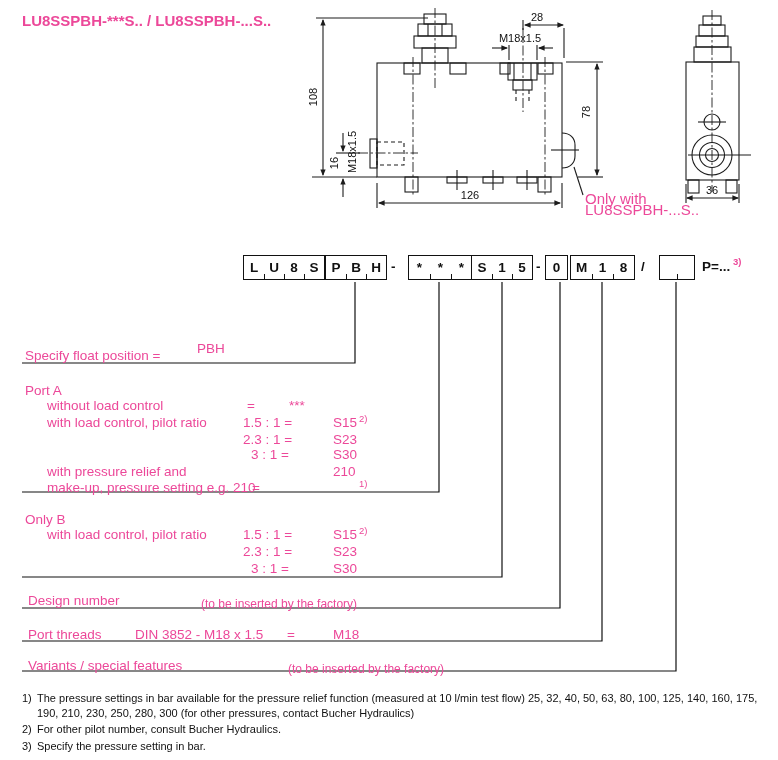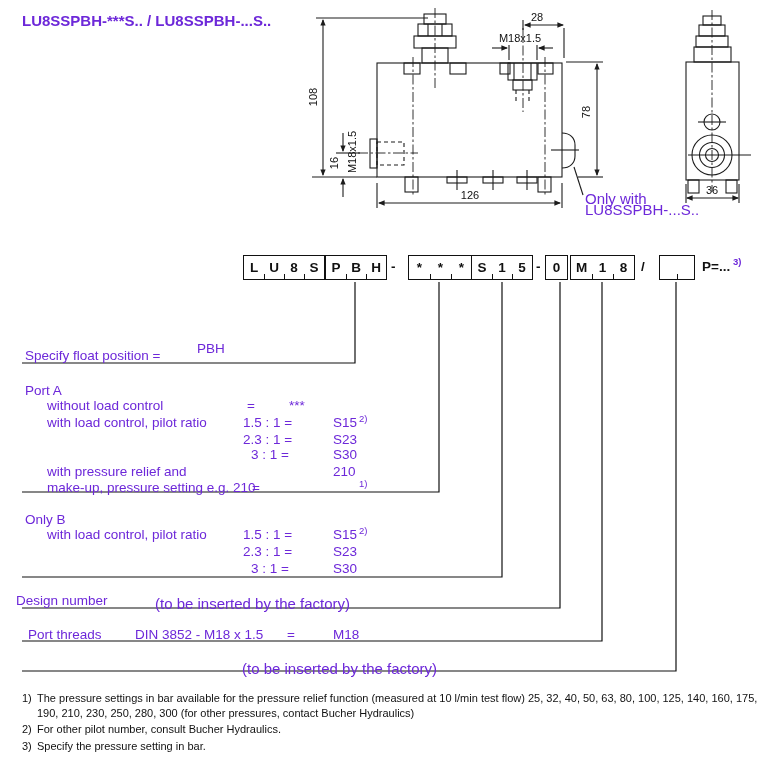--- a/index.html
+++ b/index.html
@@ -1,21 +1,21 @@
 <!DOCTYPE html>
 <html><head>
 <meta charset="utf-8">
 <style>
   html,body { margin:0; padding:0; background:#fff; }
   .page { position:relative; width:778px; height:760px; background:#fff;
           font-family:"Liberation Sans", sans-serif; color:#111; overflow:hidden; }
-  .t { position:absolute; white-space:pre; font-size:13.5px; line-height:16px; color:#6d28d9; }
+  .t { position:absolute; white-space:pre; font-size:13.5px; line-height:16px; color:#ec4899; }
   .b { font-weight:bold; }
   .title { font-size:15px; font-weight:bold; }
-  .sm { font-size:15px; }
+  .sm { font-size:12px;margin-left:46px; }
   .note { font-size:15px; line-height:12px; }
   .ratio { width:46px; text-align:right; }
   .sup9 { font-size:9.5px; }
   svg.lines { position:absolute; left:0; top:0; pointer-events:none; }
   svg text { font-family:"Liberation Sans", sans-serif; font-size:11px; fill:#111; stroke:none; }
   .cl { stroke-dasharray:10 2.5 2.5 2.5; stroke-width:0.9; }
   .codebox { position:absolute; top:255px; height:23px; border:1.6px solid #111;
              display:flex; background:#fff; }
   .cell { position:relative; display:flex; align-items:center; justify-content:center;
           font-size:13.5px; font-weight:bold; }
@@ -217,26 +217,27 @@
   <span class="t" style="left:25px;top:512px">Only B</span>
   <span class="t" style="left:47px;top:527px">with load control, pilot ratio</span>
   <span class="t ratio" style="left:243px;top:527px">1.5 : 1 =</span>
   <span class="t" style="left:333px;top:527px">S15</span>
   <span class="t sup9" style="left:359px;top:523px">2)</span>
   <span class="t ratio" style="left:243px;top:544px">2.3 : 1 =</span>
   <span class="t" style="left:333px;top:544px">S23</span>
   <span class="t ratio" style="left:243px;top:561px">3 : 1 =</span>
   <span class="t" style="left:333px;top:561px">S30</span>
 
-  <span class="t" style="left:16px;top:593px">Design number</span>
+  <span class="t" style="left:28px;top:593px">Design number</span>
   <span class="t sm" style="left:155px;top:596px">(to be inserted by the factory)</span>
   <span class="t" style="left:28px;top:627px">Port threads</span>
   <span class="t" style="left:135px;top:627px">DIN 3852 - M18 x 1.5</span>
   <span class="t" style="left:287px;top:627px">=</span>
   <span class="t" style="left:333px;top:627px">M18</span>
+  <span class="t" style="left:28px;top:658px">Variants / special features</span>
   <span class="t sm" style="left:242px;top:661px">(to be inserted by the factory)</span>
 
   <div class="fnrow" style="left:22px;top:691px">
     <span class="fnmark">1)</span>
     <span class="fntext">The pressure settings in bar available for the pressure relief function (measured at 10 l/min test flow) 25, 32, 40, 50, 63, 80, 100, 125, 140, 160, 175, 190, 210, 230, 250, 280, 300 (for other pressures, contact Bucher Hydraulics)</span>
   </div>
   <div class="fnrow" style="left:22px;top:722px">
     <span class="fnmark">2)</span>
     <span class="fntext">For other pilot number, consult Bucher Hydraulics.</span>
   </div>

